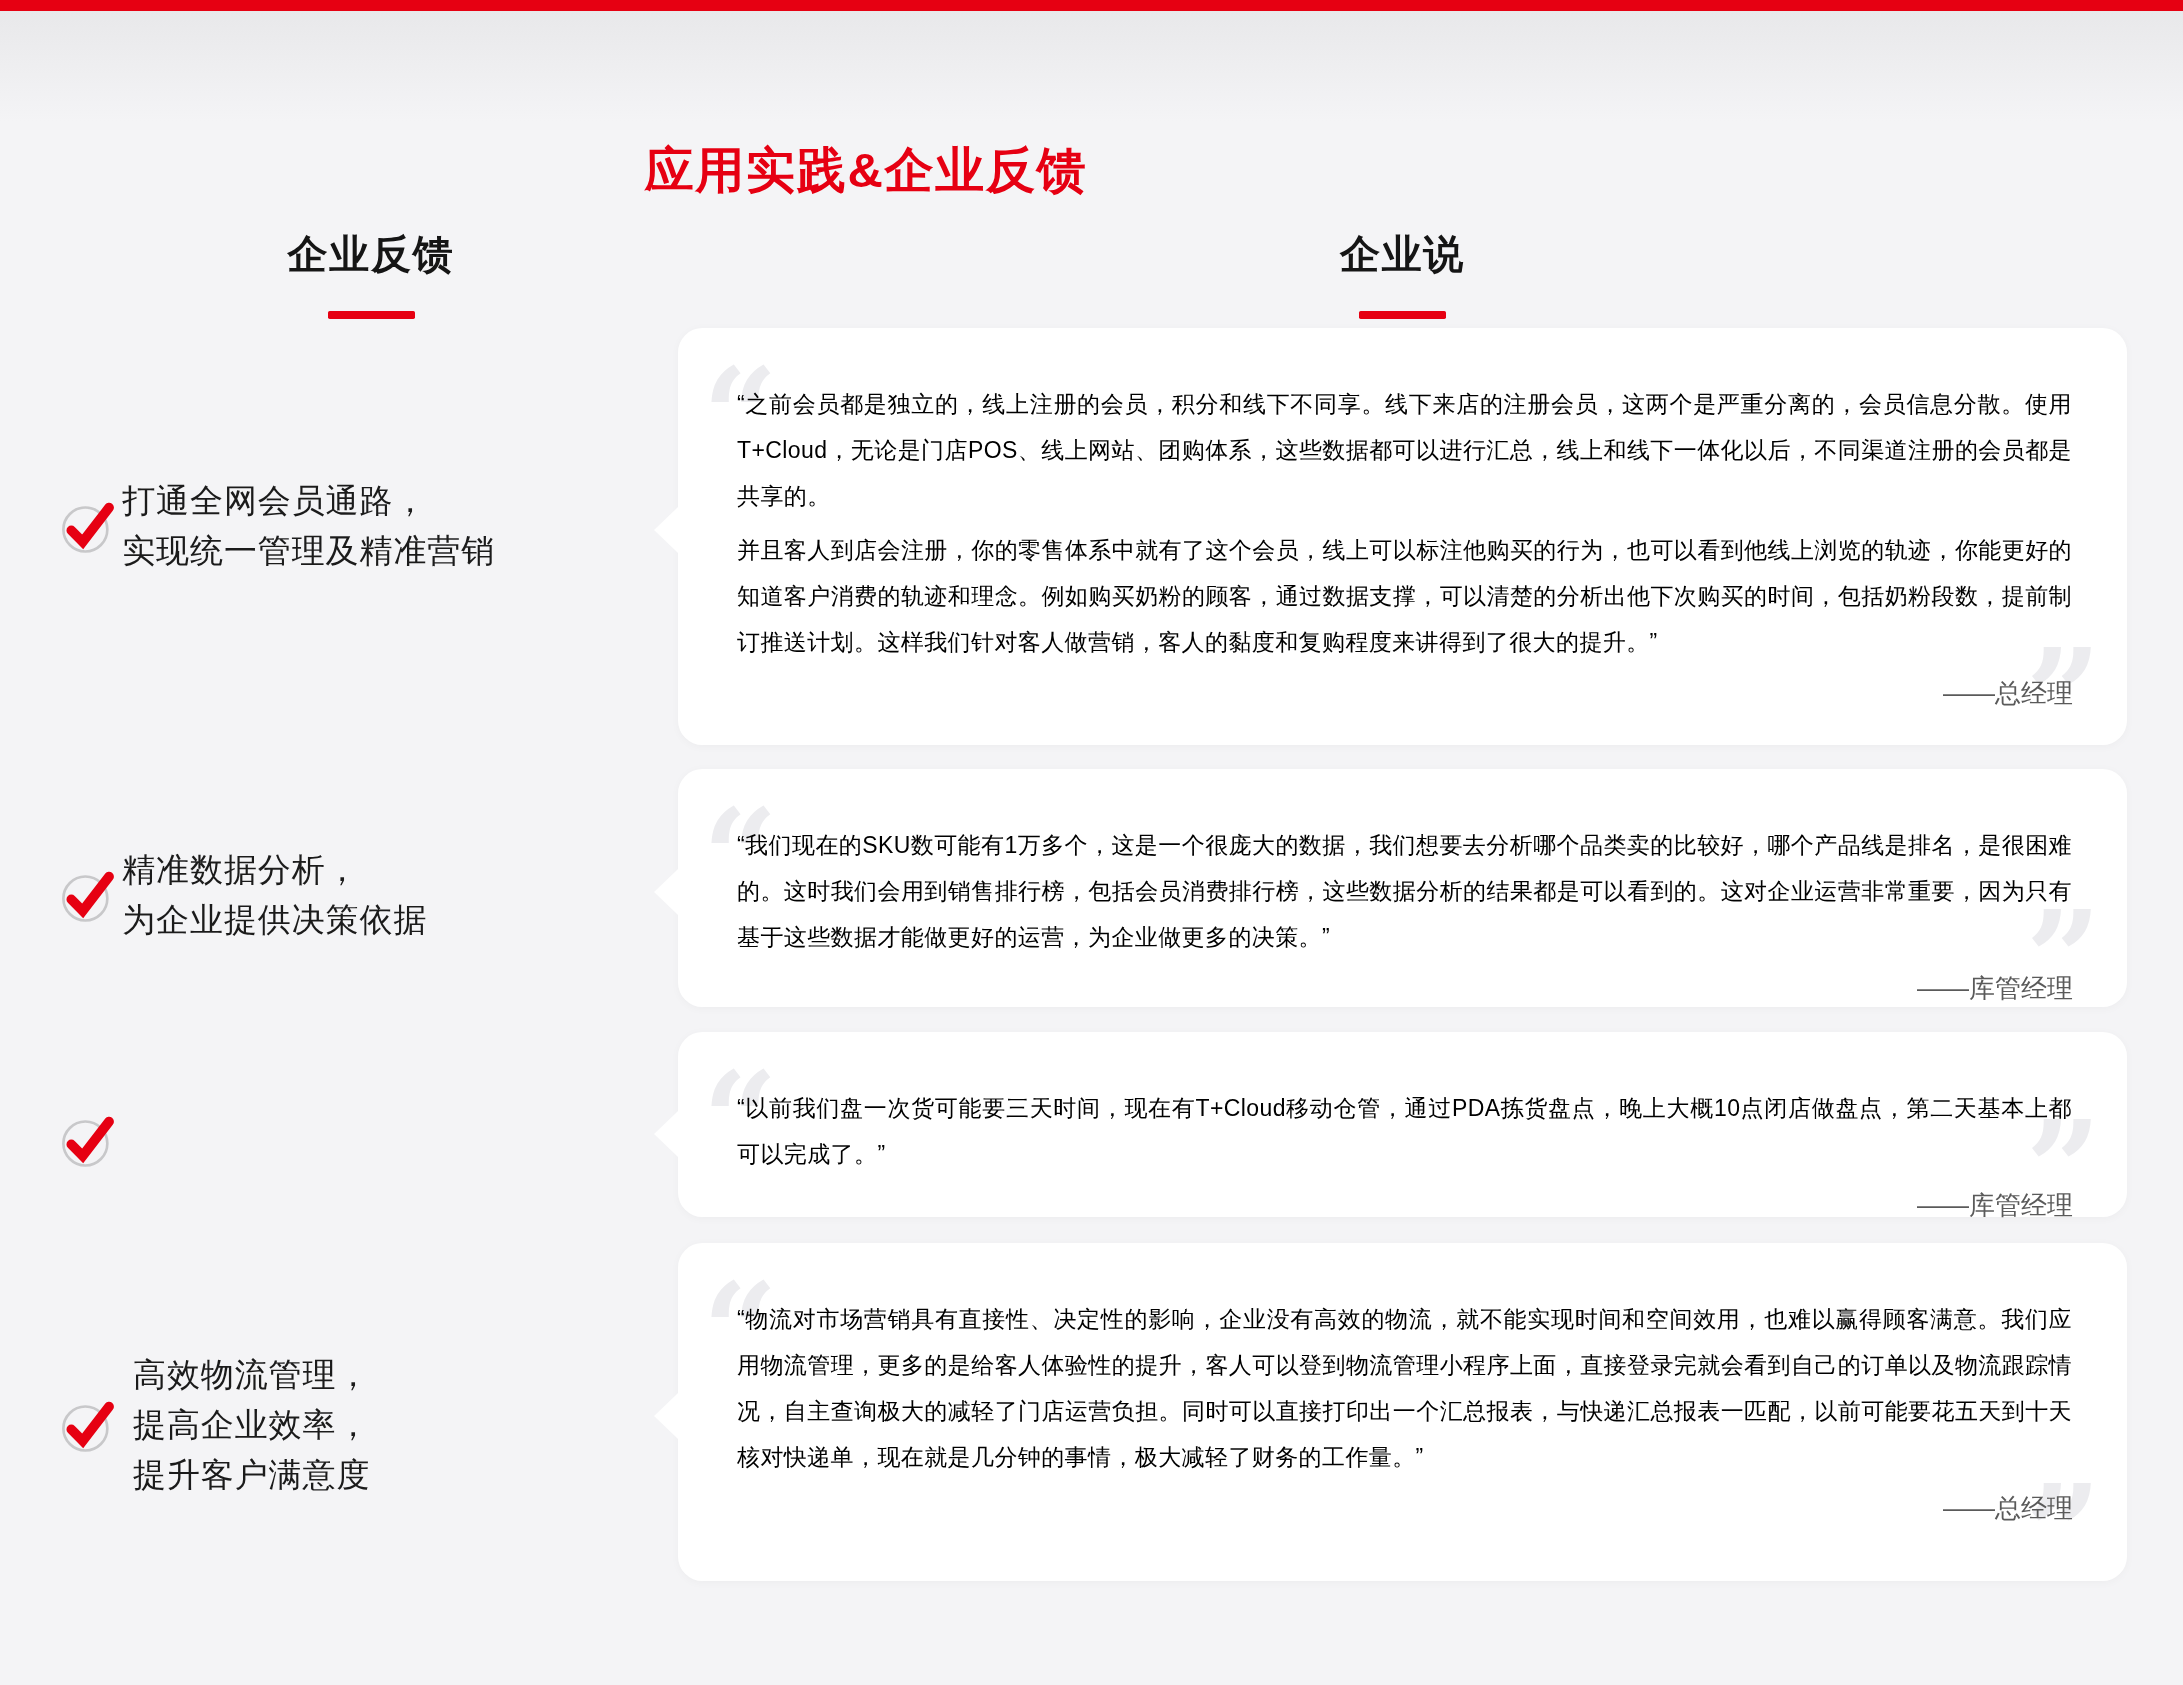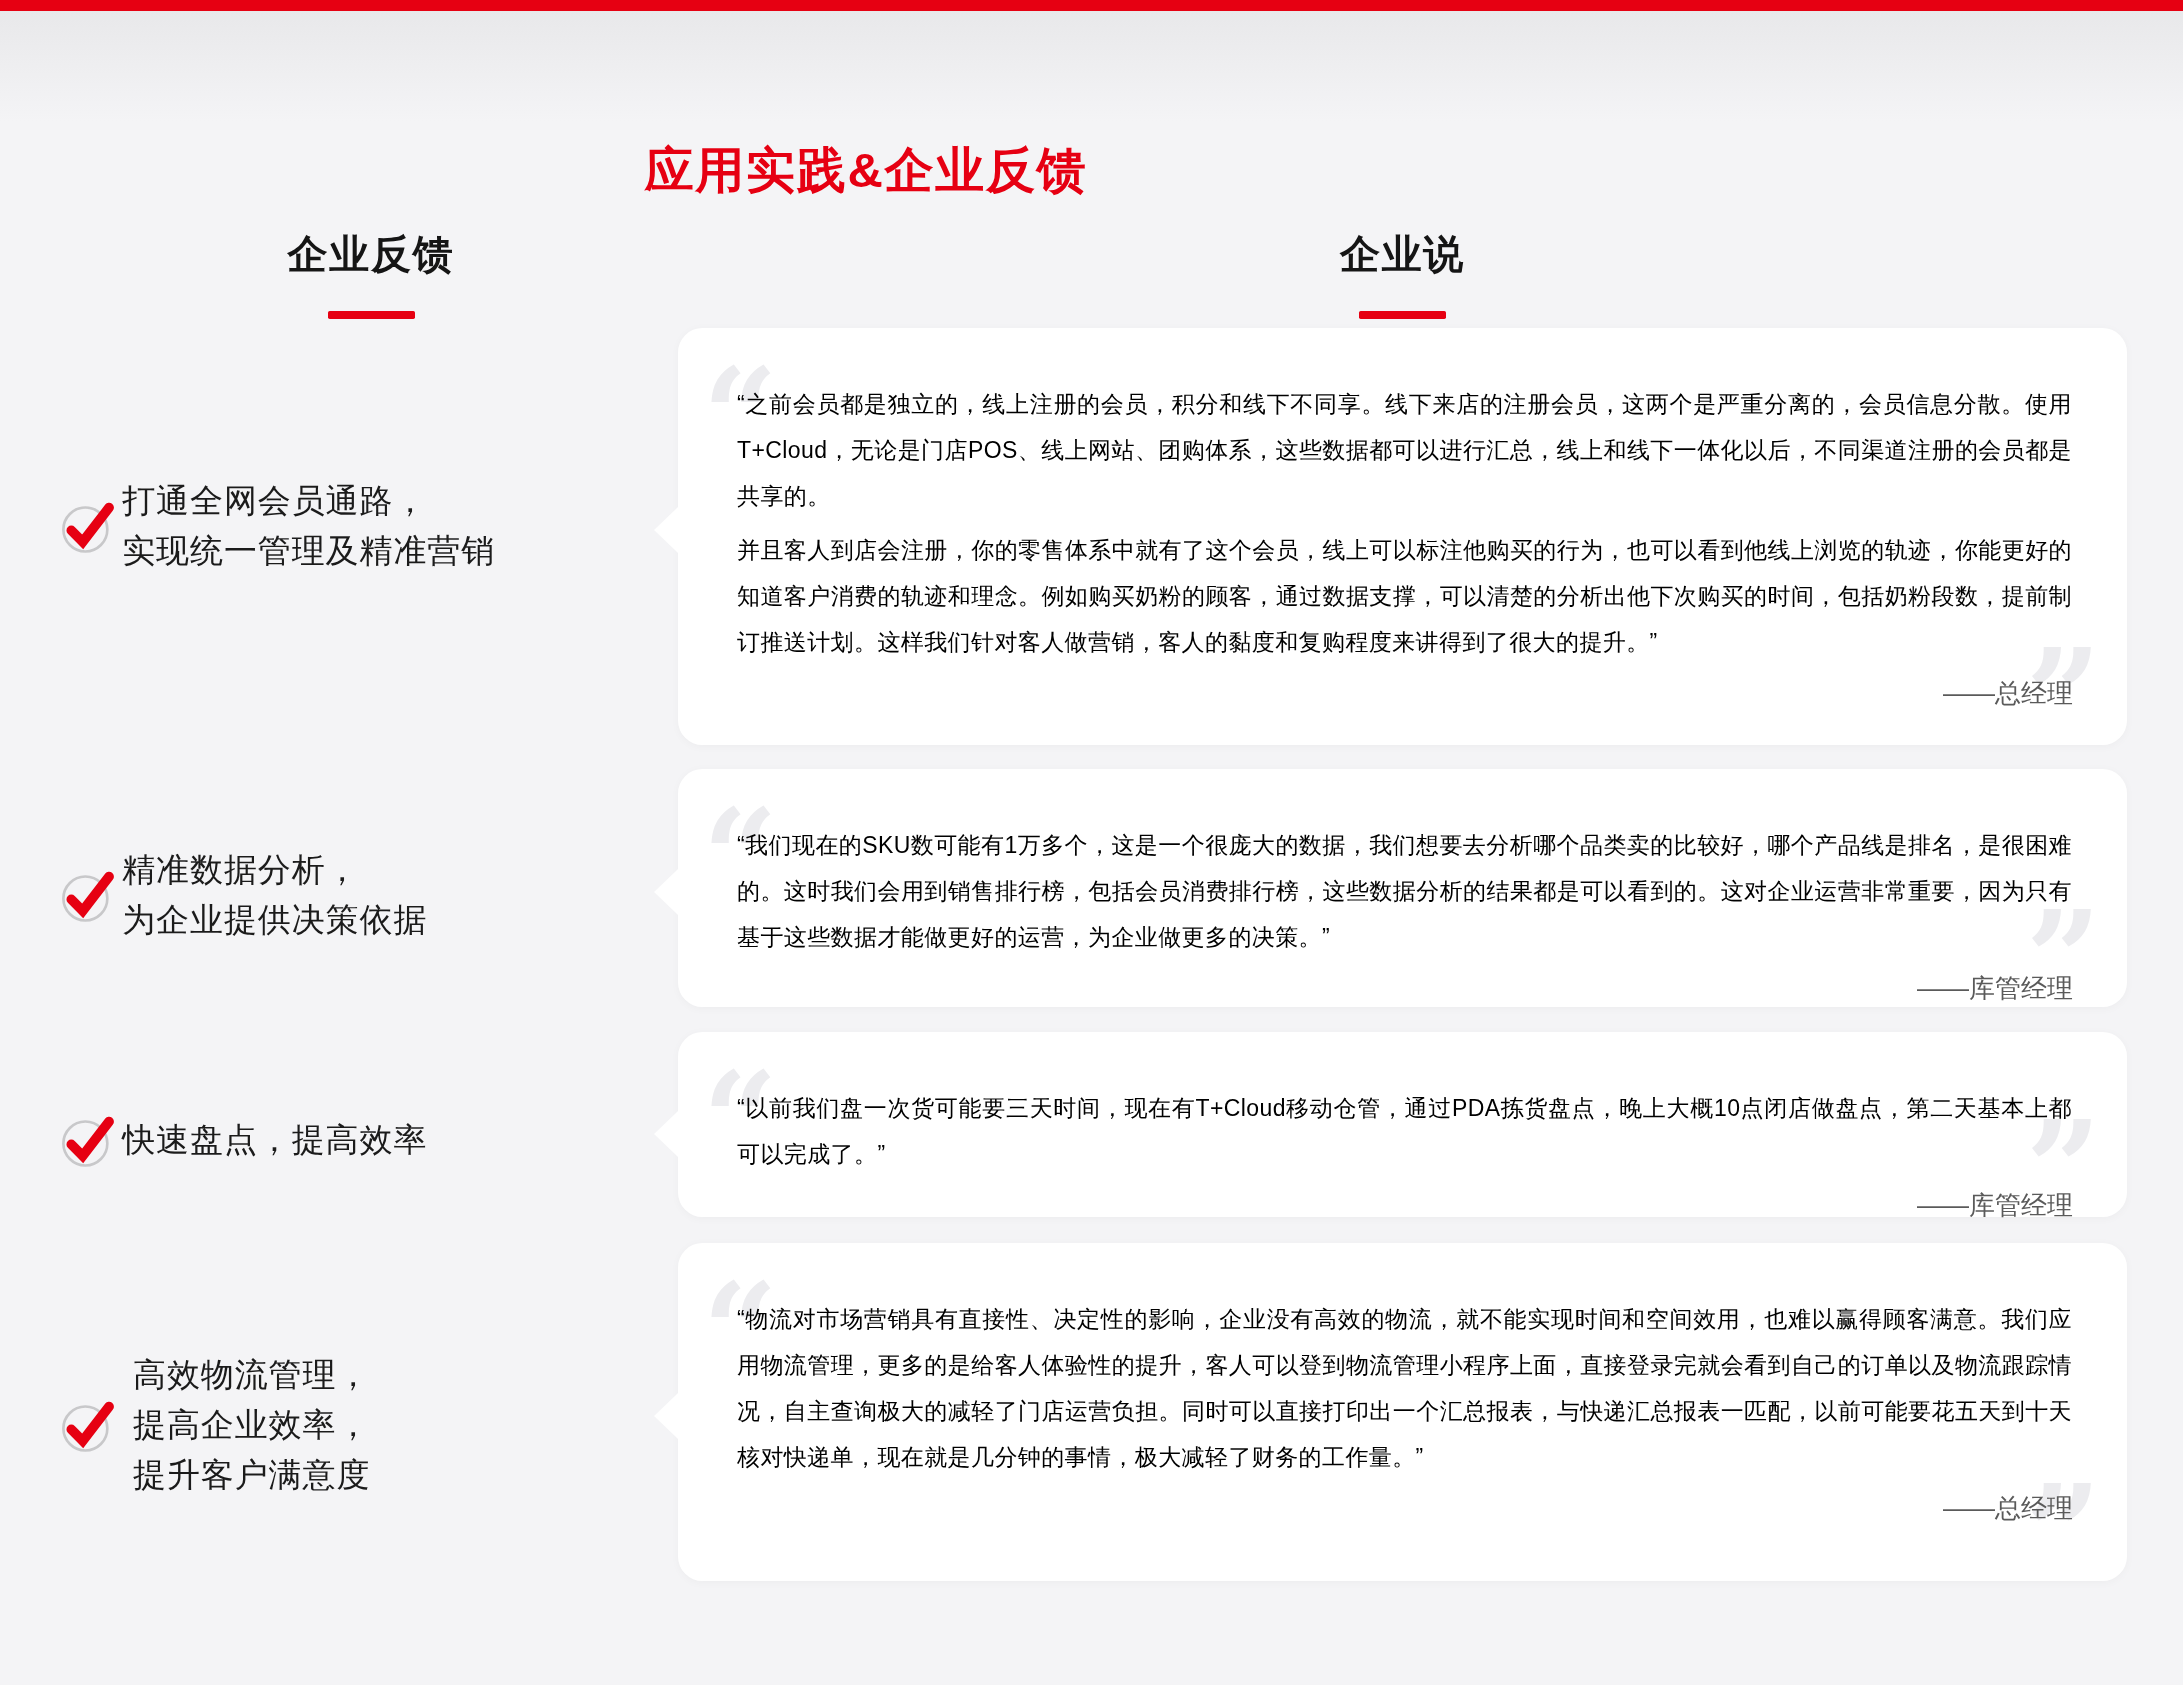--- a/index.html
+++ b/index.html
@@ -90,23 +90,20 @@
   </div>
 </div>
 
 <div class="feature-item fi-3">
   <span class="check-wrap">
     <svg viewBox="0 0 66 66" width="58" height="58">
       <circle cx="30" cy="37" r="25" fill="none" stroke="#c8c8ca" stroke-width="3"></circle>
       <polyline points="14,38 27,51 57,12" fill="none" stroke="#e60012" stroke-width="11" stroke-linecap="round" stroke-linejoin="miter"></polyline>
     </svg>
   </span>
-  <div class="feature-text">
-    <div>快速盘点，提高效率</div>
-  </div>
 </div>
 
 <div class="feature-item fi-4">
   <span class="check-wrap">
     <svg viewBox="0 0 66 66" width="58" height="58">
       <circle cx="30" cy="37" r="25" fill="none" stroke="#c8c8ca" stroke-width="3"></circle>
       <polyline points="14,38 27,51 57,12" fill="none" stroke="#e60012" stroke-width="11" stroke-linecap="round" stroke-linejoin="miter"></polyline>
     </svg>
   </span>
   <div class="feature-text">

